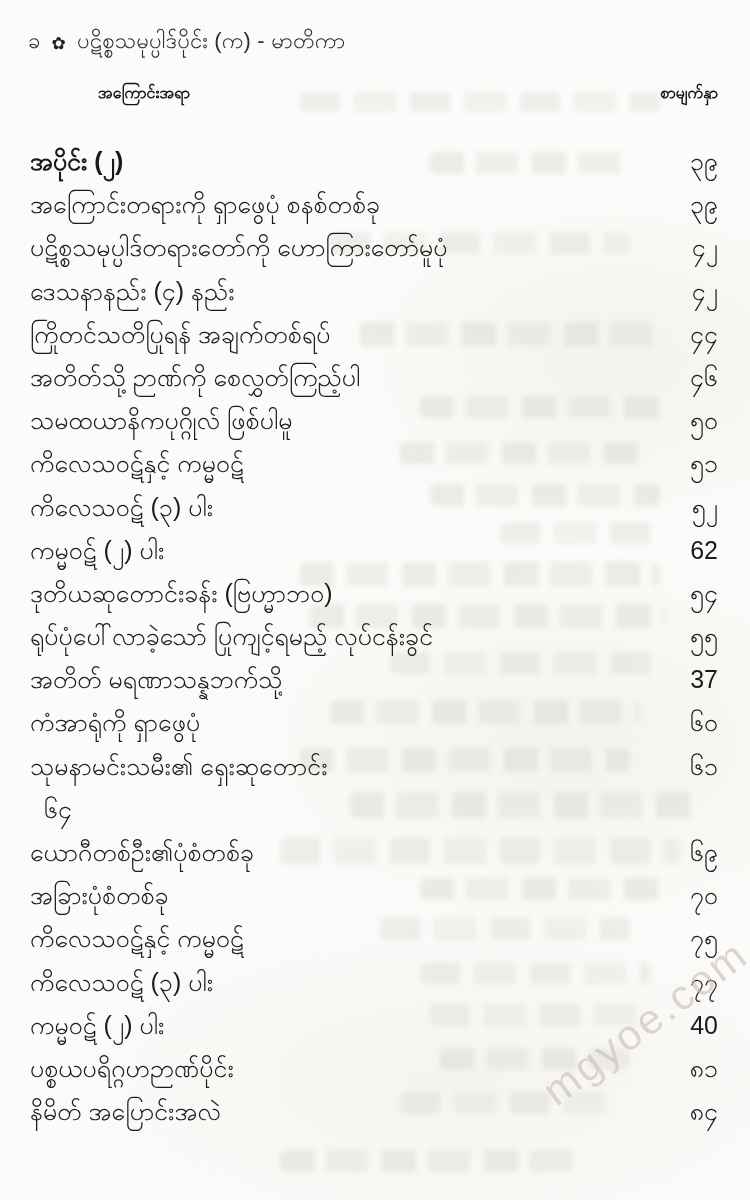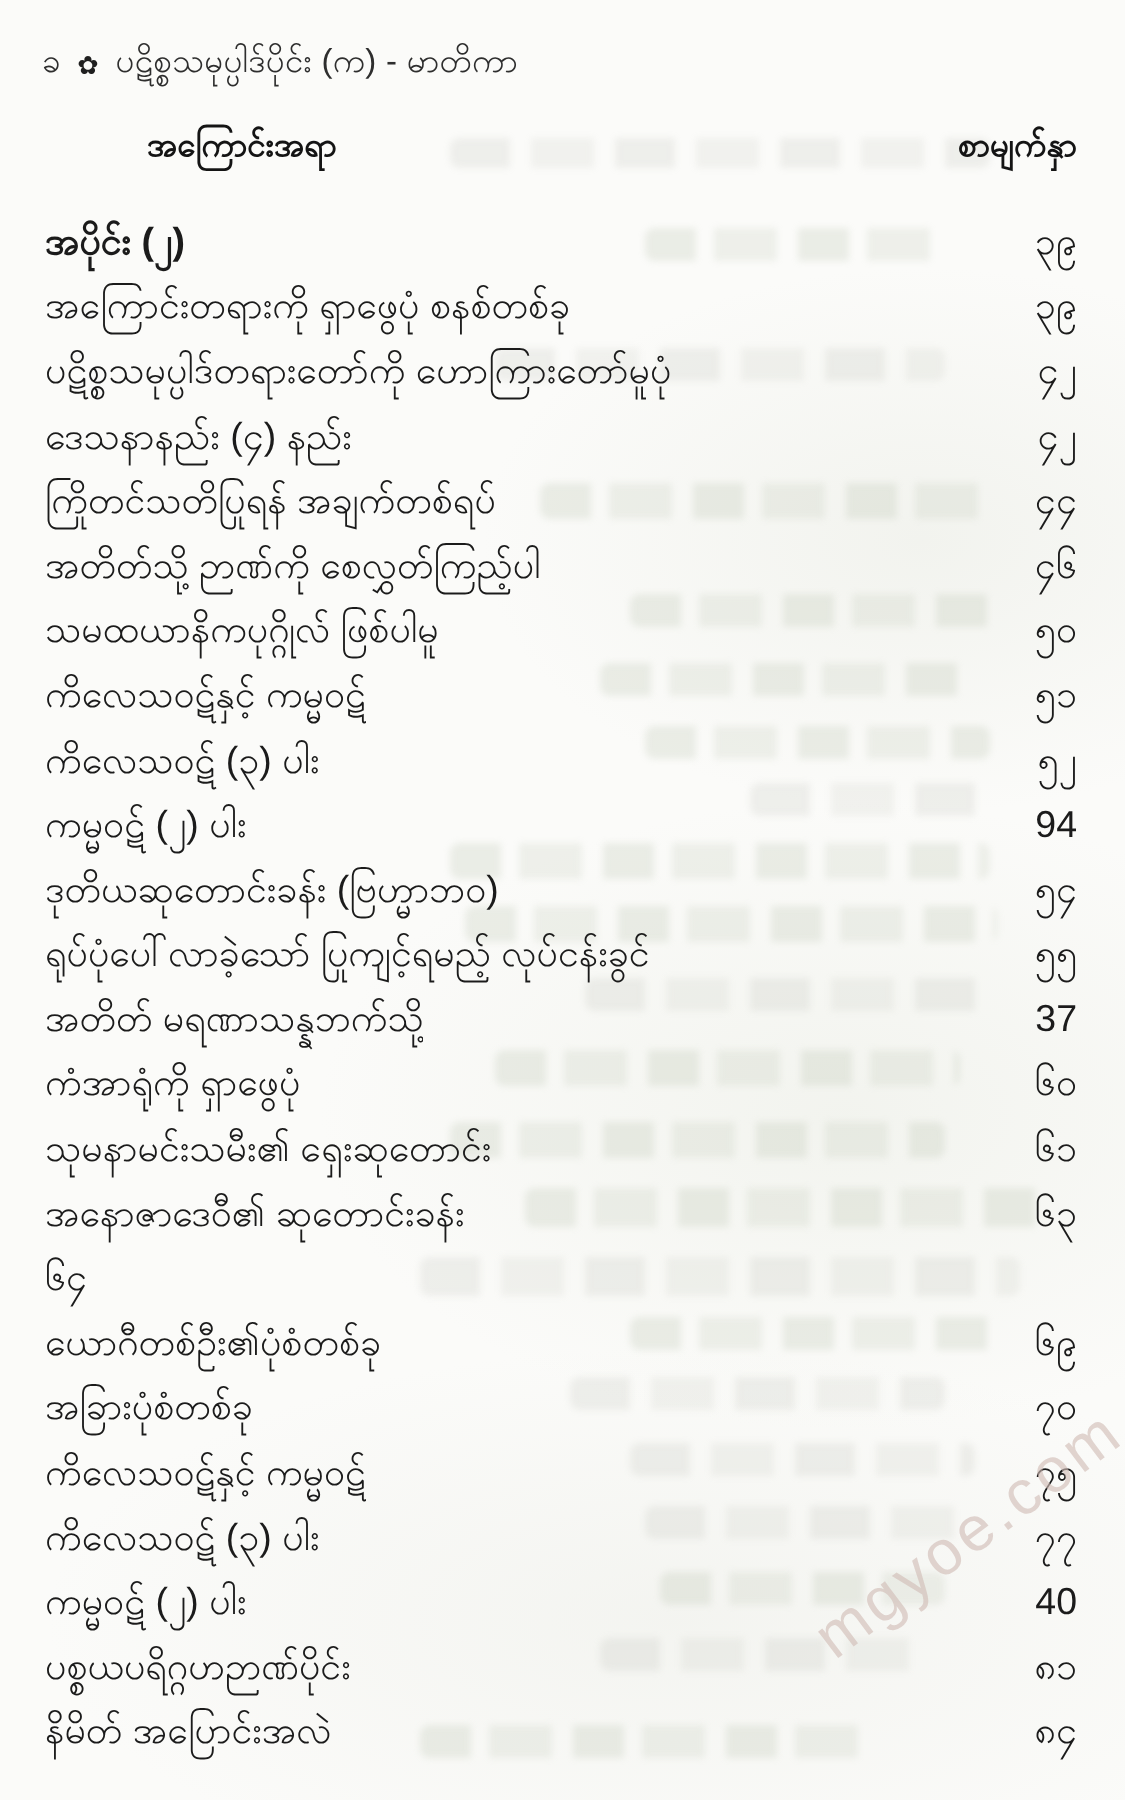--- a/index.html
+++ b/index.html
@@ -27,36 +27,36 @@
     font-size:22px;color:#2e2e2e;letter-spacing:.2px;
     white-space:nowrap;
   }
   .page-letter{font-size:22px;}
   .ornament{font-size:17px;color:#1f1f1f;line-height:1;transform:translateY(1px);}
 
   
   .table-header{
     position:absolute;left:30px;right:32px;top:82px;
     display:flex;justify-content:space-between;align-items:flex-end;
-    font-weight:700;font-size:22px;color:#141414;
+    font-weight:700;font-size:16px;color:#141414;
   }
   .table-header .contents-label{margin-left:68px;}
 
   
   .toc{
     position:absolute;left:30px;right:32px;top:140px;
   }
   .toc-row{
     display:flex;justify-content:space-between;align-items:baseline;
     height:43.2px;line-height:43.2px;
     font-size:25px;color:#1b1b1b;
     white-space:nowrap;
   }
   .toc-row .toc-entry-title{overflow:hidden;text-overflow:ellipsis;}
-  .toc-row .toc-entry-page{font-size:25px;}
+  .toc-row .toc-entry-page{margin-left:14px;font-size:25px;}
   .toc-row.bold .toc-entry-title{font-weight:700;}
 
   
   .ghost{
     position:absolute;
     border-radius:6px;
     filter:blur(2.6px);
     opacity:.55;
     pointer-events:none;
   }
@@ -155,21 +155,21 @@
       <div class="toc-row">
       <span class="toc-entry-title">ကိလေသဝဋ်နှင့် ကမ္မဝဋ်</span>
       <span class="toc-entry-page">၅၁</span>
     </div>
       <div class="toc-row">
       <span class="toc-entry-title">ကိလေသဝဋ် (၃) ပါး</span>
       <span class="toc-entry-page">၅၂</span>
     </div>
       <div class="toc-row">
       <span class="toc-entry-title">ကမ္မဝဋ် (၂) ပါး</span>
-      <span class="toc-entry-page">94</span>
+      <span class="toc-entry-page">62</span>
     </div>
       <div class="toc-row">
       <span class="toc-entry-title">ဒုတိယဆုတောင်းခန်း (ဗြဟ္မာဘဝ)</span>
       <span class="toc-entry-page">၅၄</span>
     </div>
       <div class="toc-row">
       <span class="toc-entry-title">ရုပ်ပုံပေါ်လာခဲ့သော် ပြုကျင့်ရမည့် လုပ်ငန်းခွင်</span>
       <span class="toc-entry-page">၅၅</span>
     </div>
       <div class="toc-row">
@@ -178,24 +178,20 @@
     </div>
       <div class="toc-row">
       <span class="toc-entry-title">ကံအာရုံကို ရှာဖွေပုံ</span>
       <span class="toc-entry-page">၆၀</span>
     </div>
       <div class="toc-row">
       <span class="toc-entry-title">သုမနာမင်းသမီး၏ ရှေးဆုတောင်း</span>
       <span class="toc-entry-page">၆၁</span>
     </div>
       <div class="toc-row">
-      <span class="toc-entry-title">အနောဇာဒေဝီ၏ ဆုတောင်းခန်း</span>
-      <span class="toc-entry-page">၆၃</span>
-    </div>
-      <div class="toc-row">
       <span class="toc-entry-page">၆၄</span>
     </div>
       <div class="toc-row">
       <span class="toc-entry-title">ယောဂီတစ်ဦး၏ပုံစံတစ်ခု</span>
       <span class="toc-entry-page">၆၉</span>
     </div>
       <div class="toc-row">
       <span class="toc-entry-title">အခြားပုံစံတစ်ခု</span>
       <span class="toc-entry-page">၇၀</span>
     </div>

